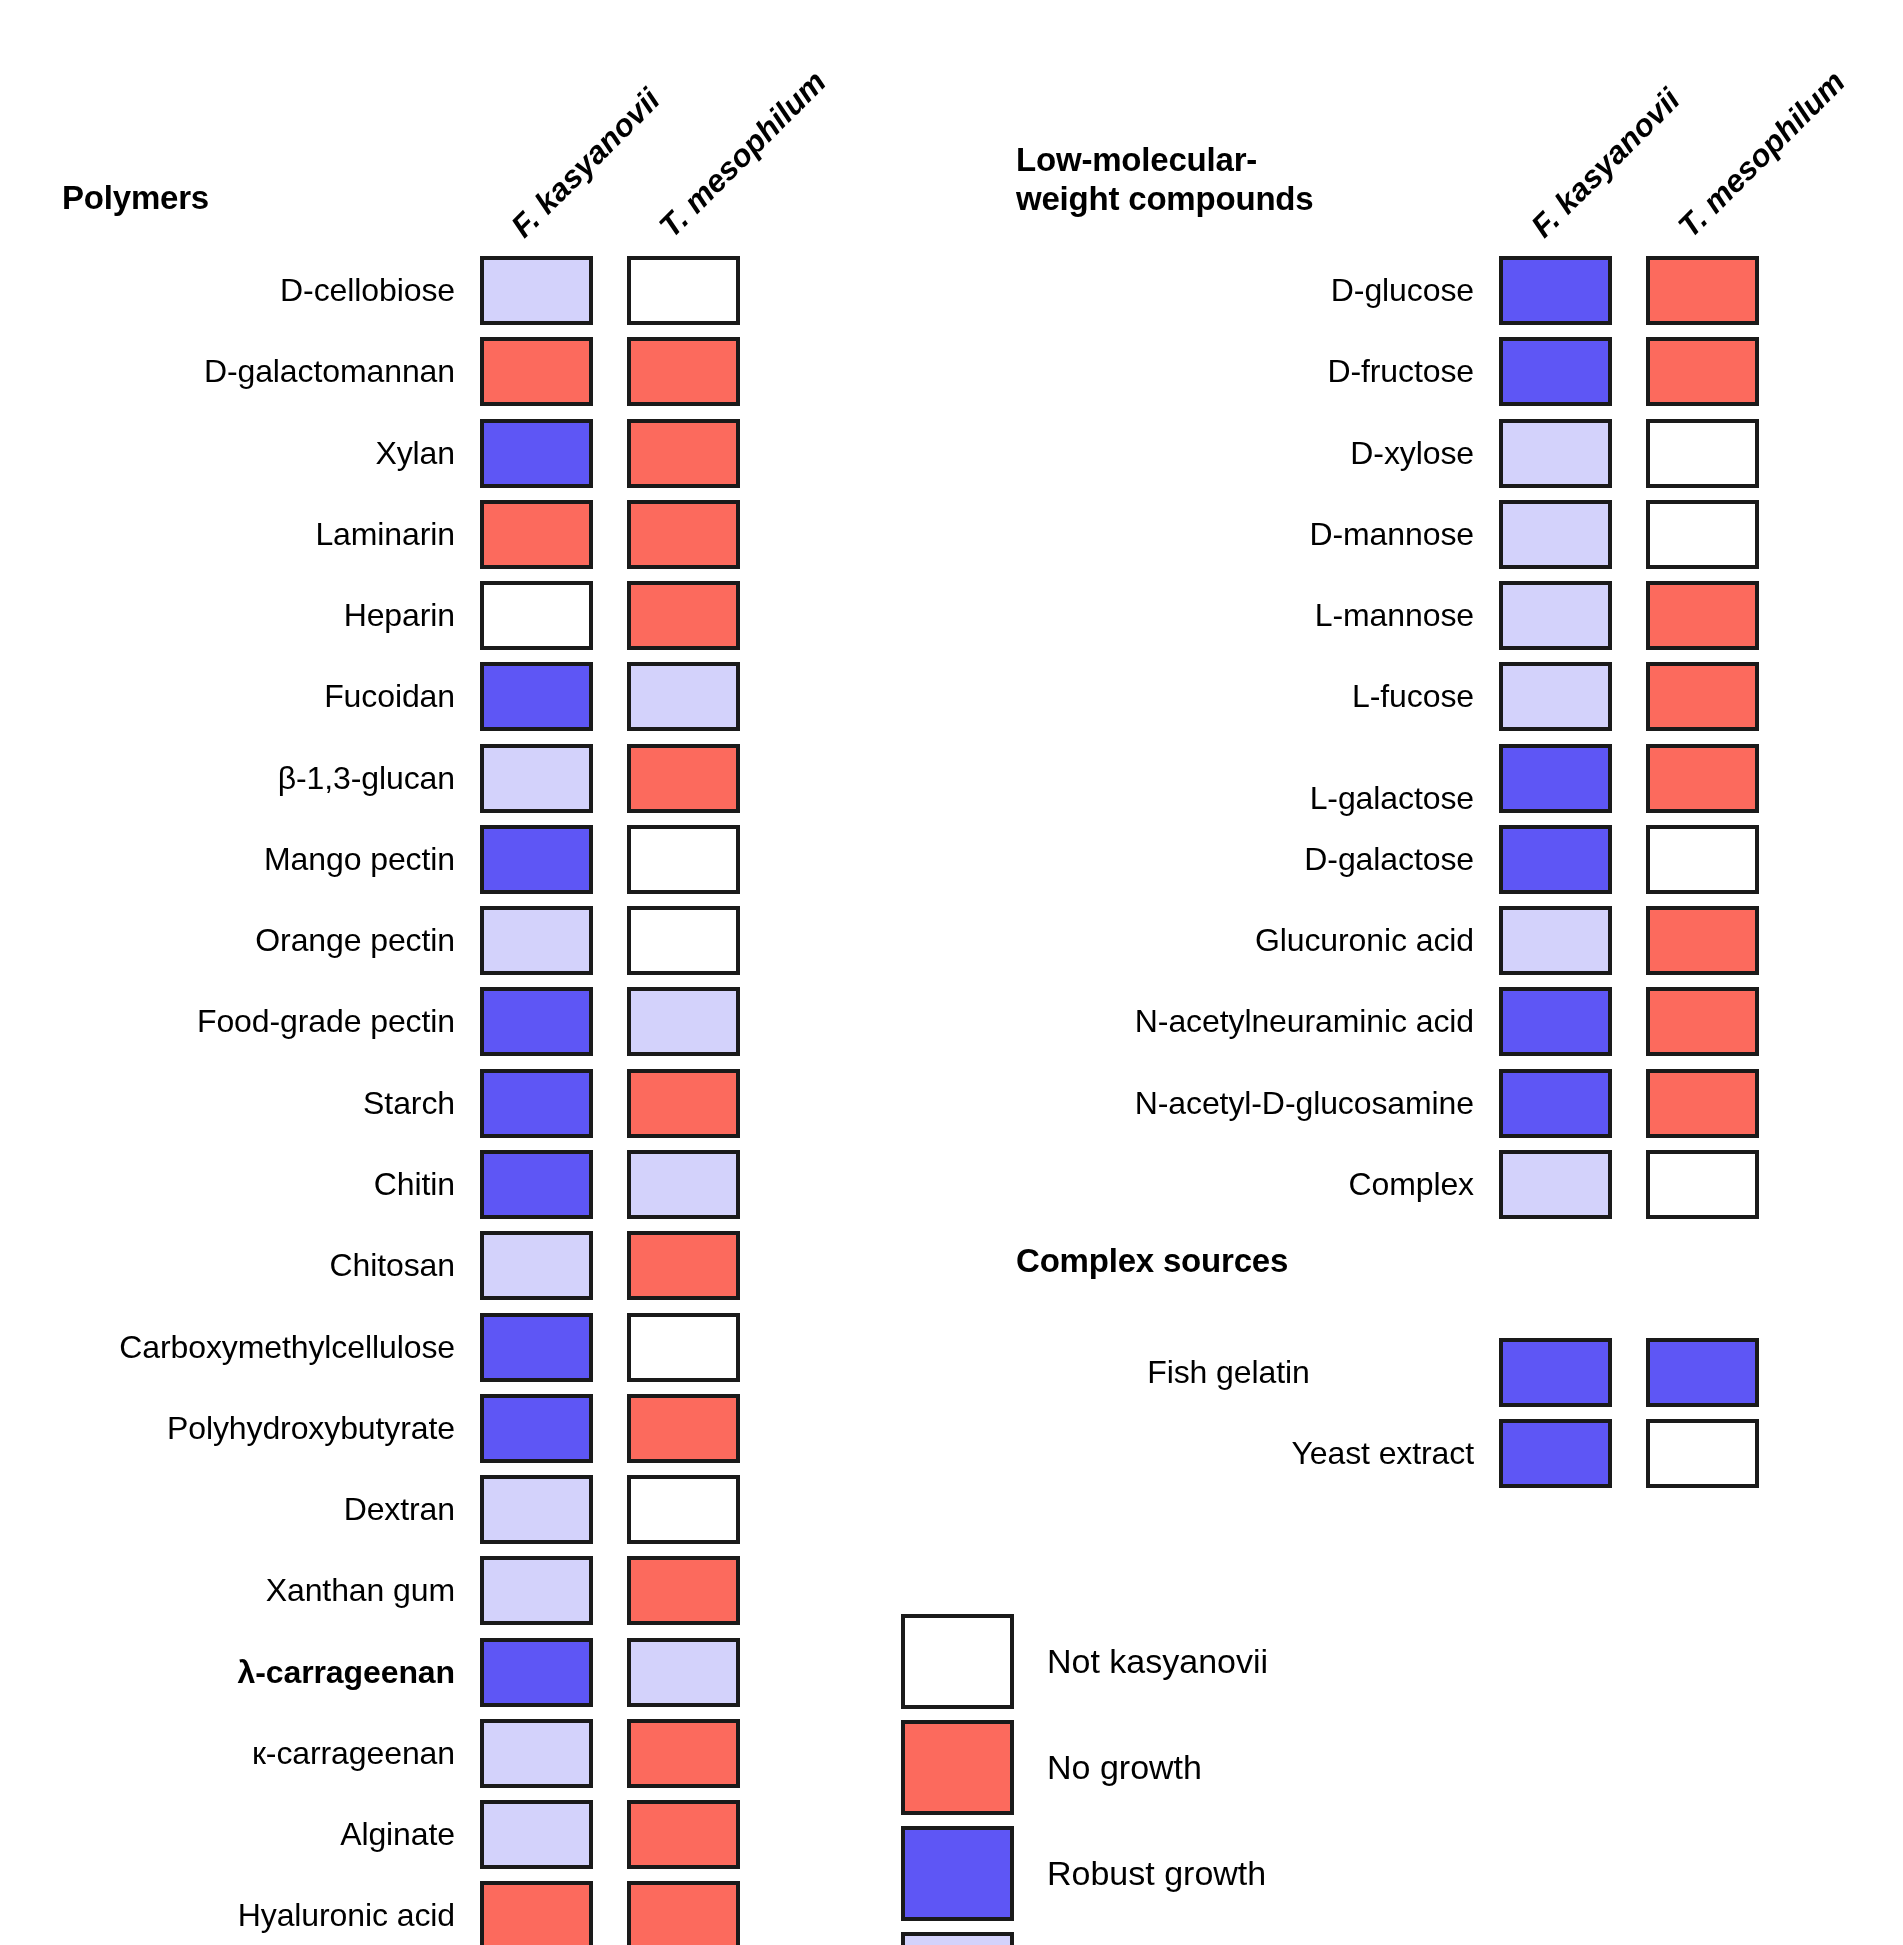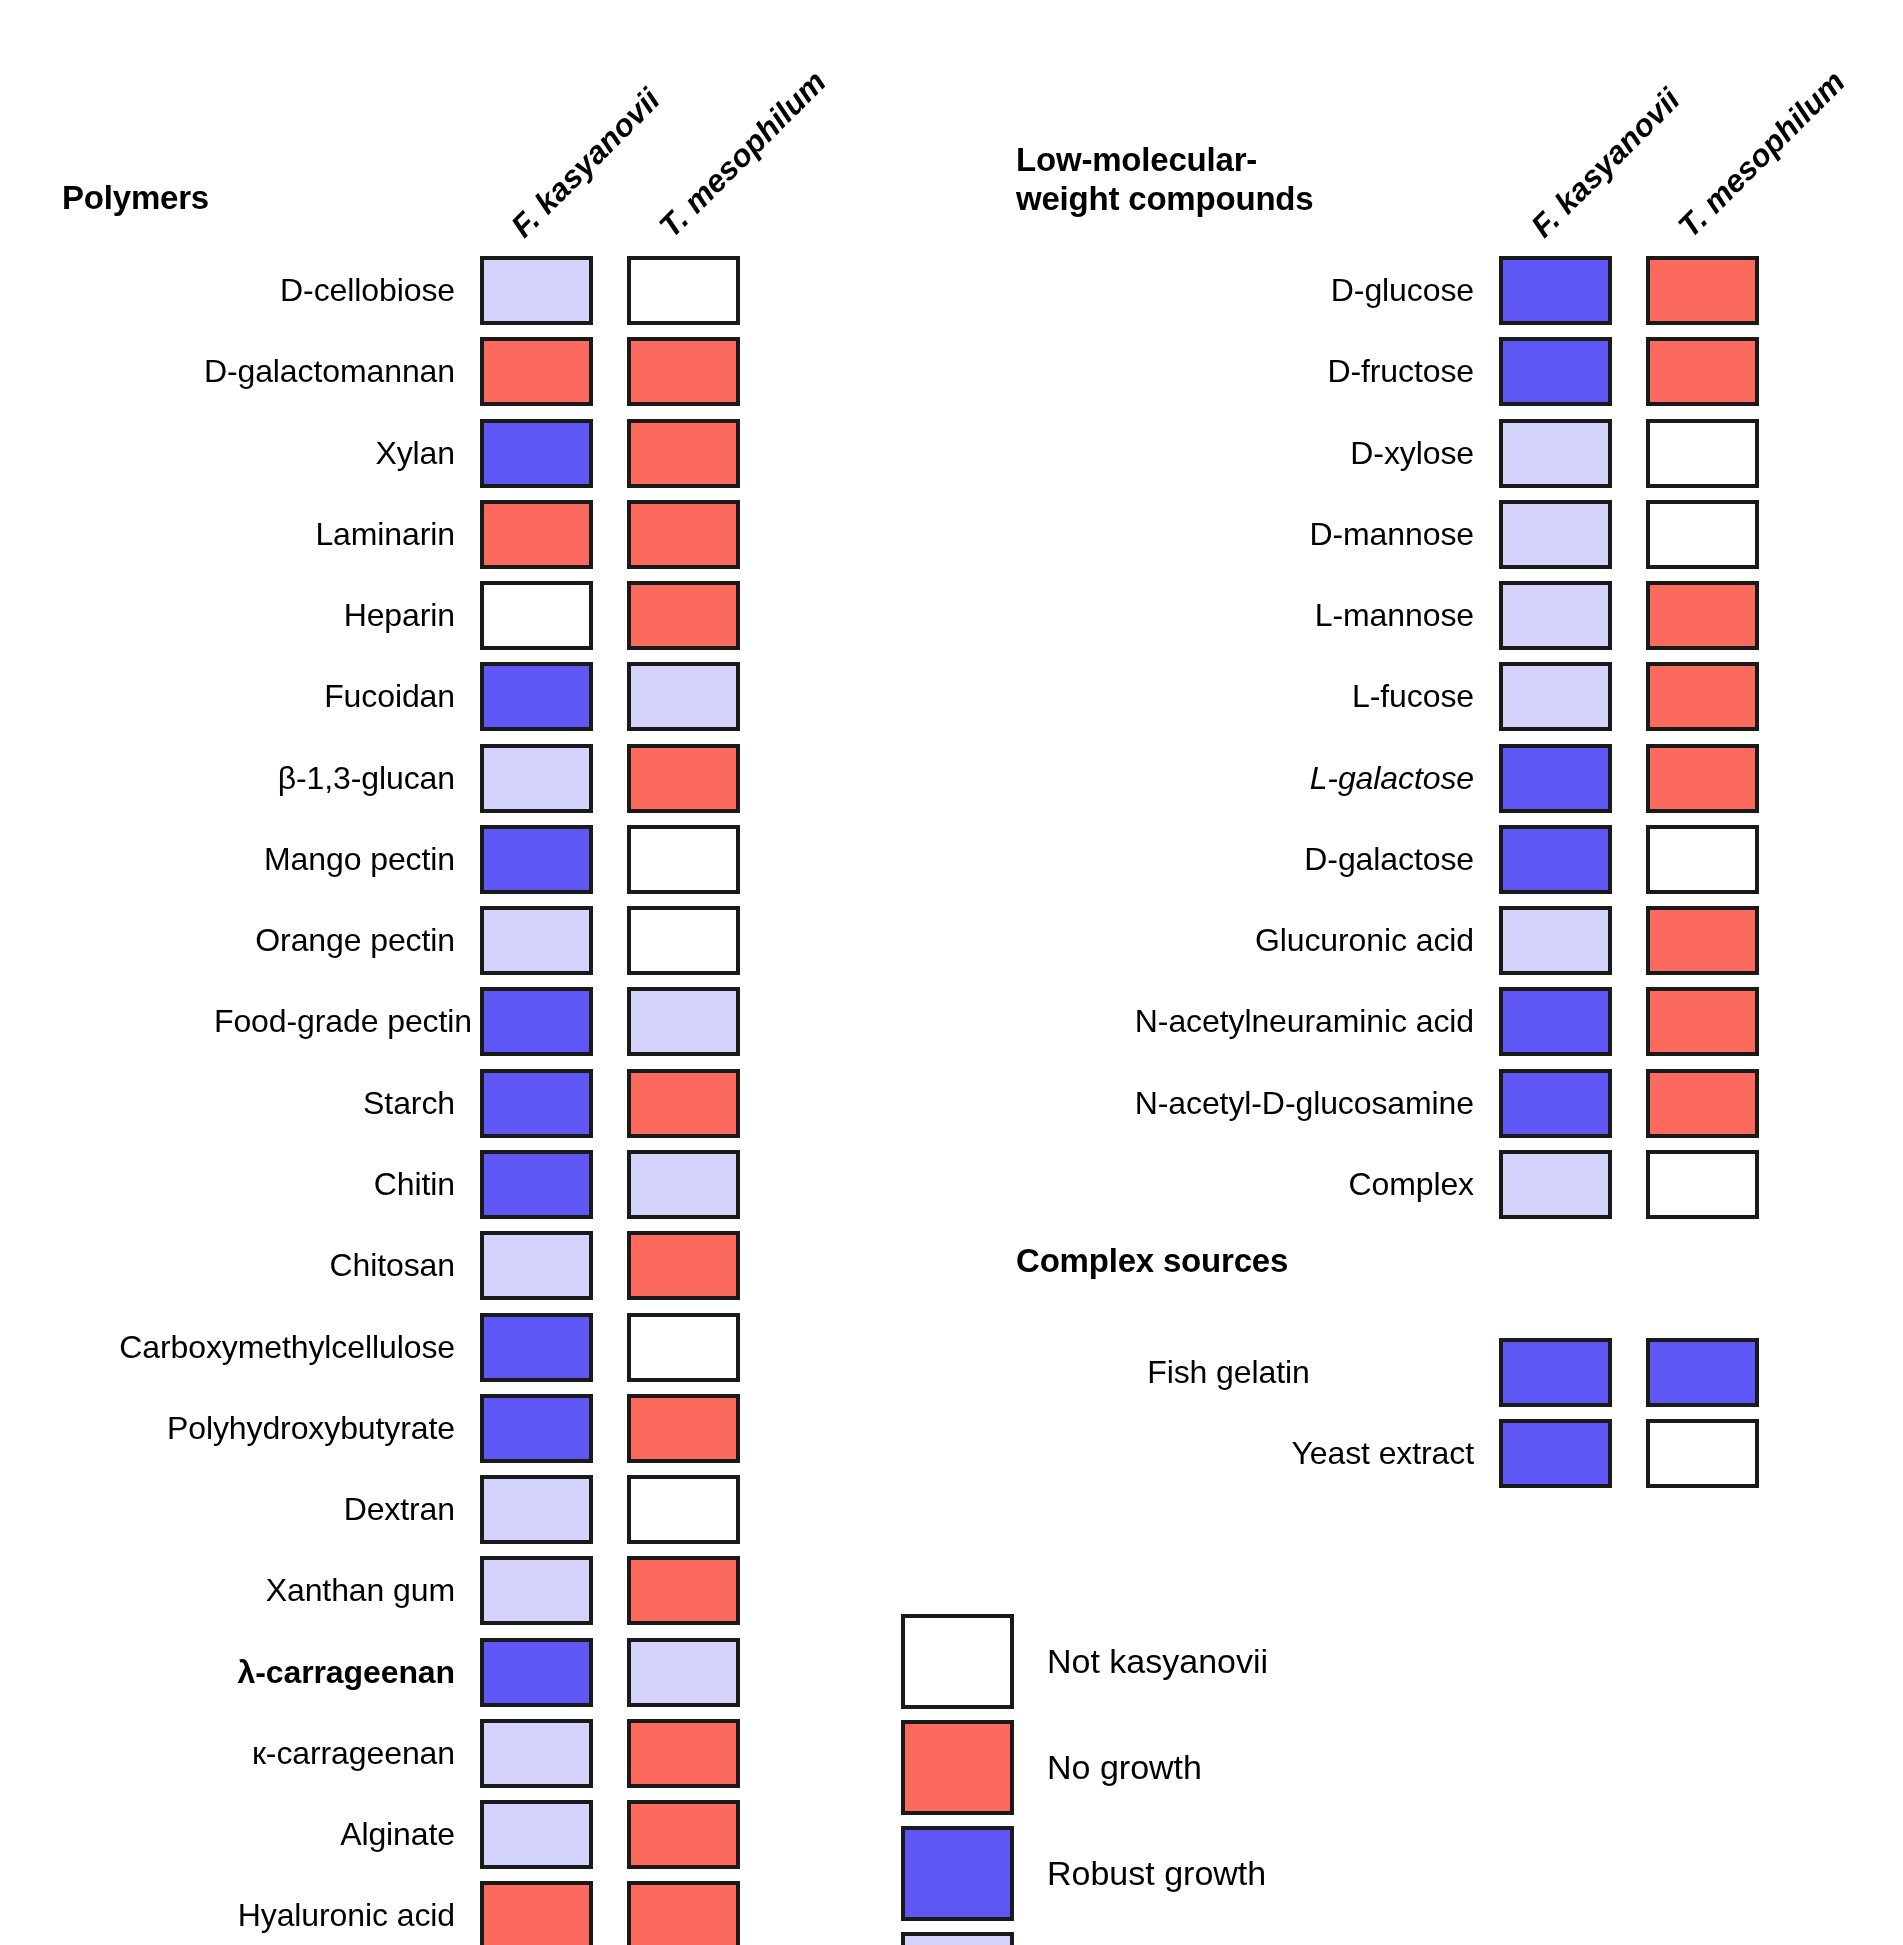--- a/index.html
+++ b/index.html
@@ -60,21 +60,21 @@
 <div class="abs" id="polymers-labels" style="left:0px; top:256px; width:455px;">
     <div class="abs row-label" style="left: 0px; top: 0px; width: 455px;">D-cellobiose</div>
     <div class="abs row-label" style="left: 0px; top: 81px; width: 455px;">D-galactomannan</div>
     <div class="abs row-label" style="left: 0px; top: 163px; width: 455px;">Xylan</div>
     <div class="abs row-label" style="left: 0px; top: 244px; width: 455px;">Laminarin</div>
     <div class="abs row-label" style="left: 0px; top: 325px; width: 455px;">Heparin</div>
     <div class="abs row-label" style="left: 0px; top: 406px; width: 455px;">Fucoidan</div>
     <div class="abs row-label" style="left: 0px; top: 488px; width: 455px;">β-1,3-glucan</div>
     <div class="abs row-label" style="left: 0px; top: 569px; width: 455px;">Mango pectin</div>
     <div class="abs row-label" style="left: 0px; top: 650px; width: 455px;">Orange pectin</div>
-    <div class="abs row-label" style="left: 0px; top: 731px; width: 455px; padding-left: 17px;">Food-grade pectin</div>
+    <div class="abs row-label" style="left: 0px; top: 731px; width: 455px;">Food-grade pectin</div>
     <div class="abs row-label" style="left: 0px; top: 813px; width: 455px;">Starch</div>
     <div class="abs row-label" style="left: 0px; top: 894px; width: 455px;">Chitin</div>
     <div class="abs row-label" style="left: 0px; top: 975px; width: 455px;">Chitosan</div>
     <div class="abs row-label" style="left: 0px; top: 1057px; width: 455px;">Carboxymethylcellulose</div>
     <div class="abs row-label" style="left: 0px; top: 1138px; width: 455px;">Polyhydroxybutyrate</div>
     <div class="abs row-label" style="left: 0px; top: 1219px; width: 455px;">Dextran</div>
     <div class="abs row-label" style="left: 0px; top: 1300px; width: 455px;">Xanthan gum</div>
     <div class="abs row-label" style="left: 0px; top: 1382px; width: 455px; font-weight: bold;">λ-carrageenan</div>
     <div class="abs row-label" style="left: 0px; top: 1463px; width: 455px;">к-carrageenan</div>
     <div class="abs row-label" style="left: 0px; top: 1544px; width: 455px;">Alginate</div>
@@ -131,21 +131,21 @@
 <div class="abs rot-head" style="left:1550px; top:208px;">F. kasyanovii</div>
 <div class="abs rot-head" style="left:1697px; top:208px;">T. mesophilum</div>
 
 <div class="abs" id="lmw-labels" style="left:983px; top:256px; width:491px;">
     <div class="abs row-label" style="left: 0px; top: 0px; width: 491px;">D-glucose</div>
     <div class="abs row-label" style="left: 0px; top: 81px; width: 491px;">D-fructose</div>
     <div class="abs row-label" style="left: 0px; top: 163px; width: 491px;">D-xylose</div>
     <div class="abs row-label" style="left: 0px; top: 244px; width: 491px;">D-mannose</div>
     <div class="abs row-label" style="left: 0px; top: 325px; width: 491px;">L-mannose</div>
     <div class="abs row-label" style="left: 0px; top: 406px; width: 491px;">L-fucose</div>
-    <div class="abs row-label" style="left: 0px; top: 488px; width: 491px; font-style: italic;">L-galactose</div>
+    <div class="abs row-label" style="left: 0px; top: 508px; width: 491px;">L-galactose</div>
     <div class="abs row-label" style="left: 0px; top: 569px; width: 491px;">D-galactose</div>
     <div class="abs row-label" style="left: 0px; top: 650px; width: 491px;">Glucuronic acid</div>
     <div class="abs row-label" style="left: 0px; top: 731px; width: 491px;">N-acetylneuraminic acid</div>
     <div class="abs row-label" style="left: 0px; top: 813px; width: 491px;">N-acetyl-D-glucosamine</div>
     <div class="abs row-label" style="left: 0px; top: 894px; width: 491px;">Complex</div>
   </div>
 <div class="abs" id="lmw-grid" style="left:1499px; top:256px;">
     <div class="abs cell c-rb" style="left: 0px; top: 0px;"></div>
     <div class="abs cell c-no" style="left: 147px; top: 0px;"></div>
     <div class="abs cell c-rb" style="left: 0px; top: 81px;"></div>

